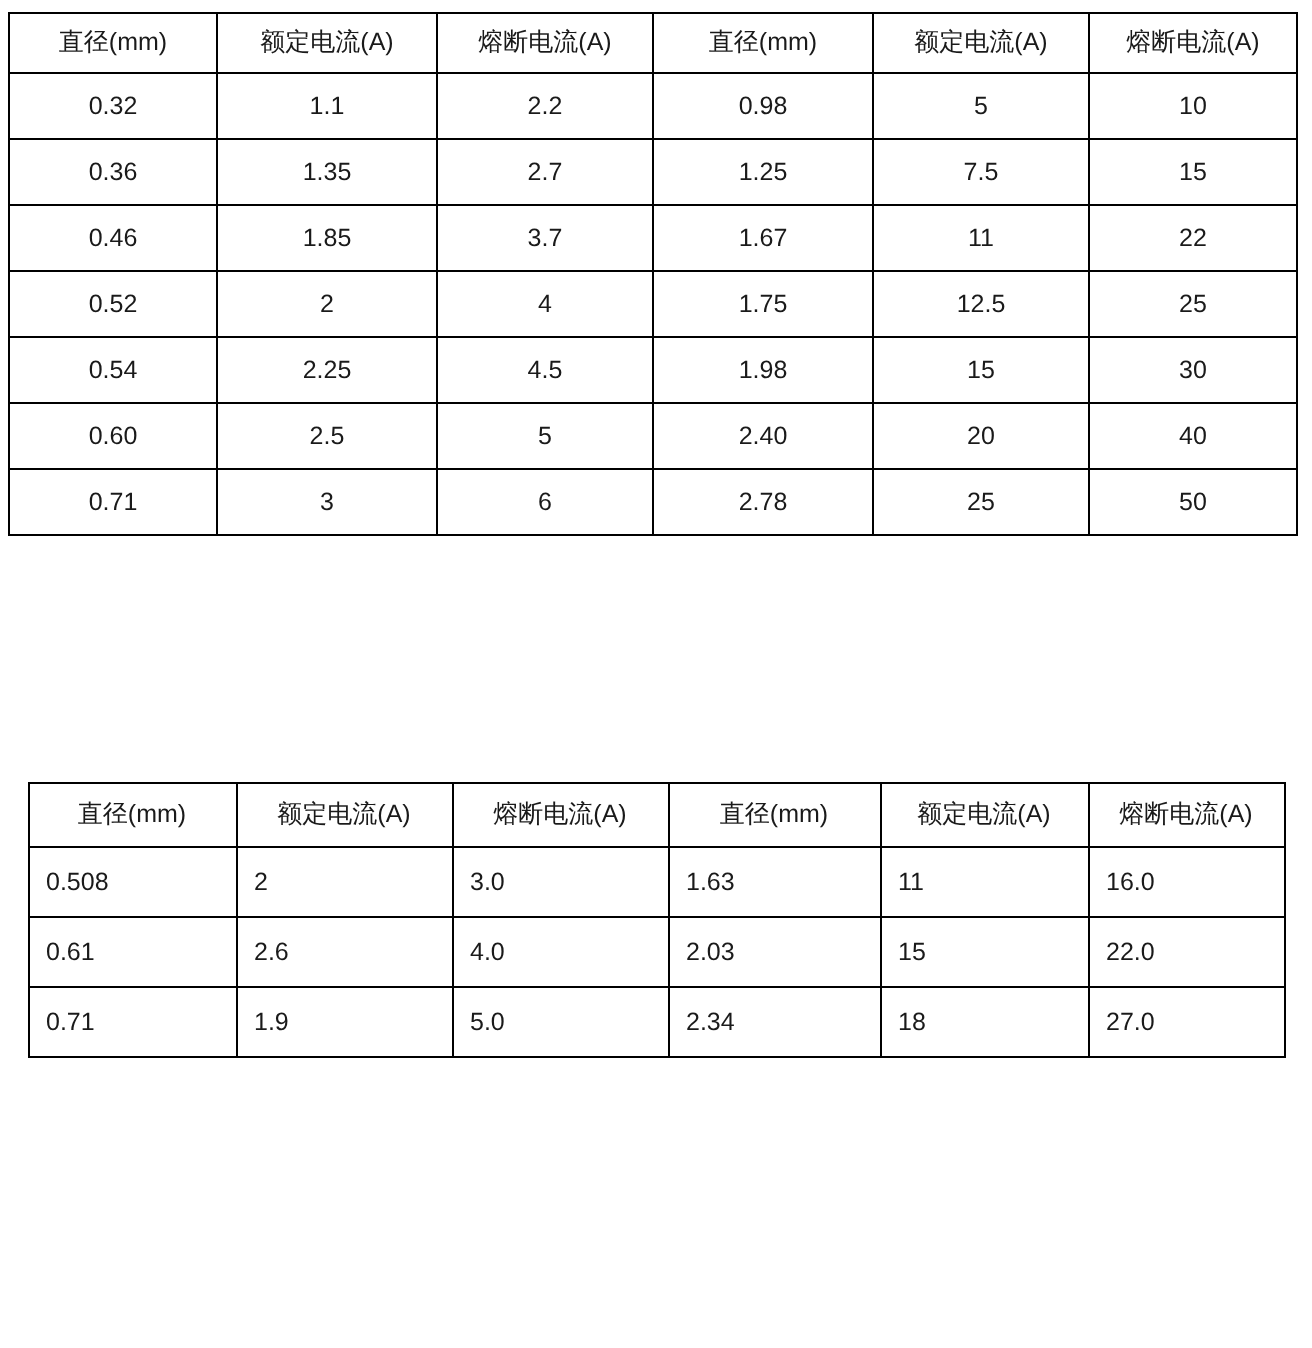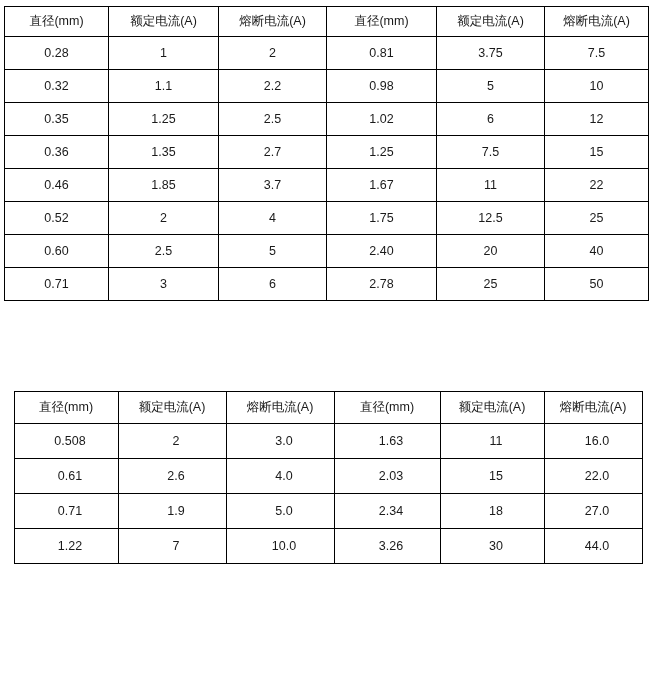--- a/index.html
+++ b/index.html
@@ -57,21 +57,21 @@
   .table-one col.c5 { width: 104px; }
 
   
   .table-two {
     position: absolute;
     left: 14px;
     top: 391px;
     width: 628px;
   }
   .table-two td {
-    text-align: center;
+    text-align: left;
     vertical-align: middle;
     padding-left: 8px;
     height: 35px;
     font-size: 12.5px;
   }
   .table-two tr.header-row td {
     text-align: center;
     padding-left: 0;
     height: 32px;
   }
@@ -99,44 +99,28 @@
     <tbody>
       <tr class="header-row">
         <td>直径(mm)</td>
         <td>额定电流(A)</td>
         <td>熔断电流(A)</td>
         <td>直径(mm)</td>
         <td>额定电流(A)</td>
         <td>熔断电流(A)</td>
       </tr>
       <tr>
-        <td>0.28</td>
-        <td>1</td>
-        <td>2</td>
-        <td>0.81</td>
-        <td>3.75</td>
-        <td>7.5</td>
-      </tr>
-      <tr>
         <td>0.32</td>
         <td>1.1</td>
         <td>2.2</td>
         <td>0.98</td>
         <td>5</td>
         <td>10</td>
       </tr>
       <tr>
-        <td>0.35</td>
-        <td>1.25</td>
-        <td>2.5</td>
-        <td>1.02</td>
-        <td>6</td>
-        <td>12</td>
-      </tr>
-      <tr>
         <td>0.36</td>
         <td>1.35</td>
         <td>2.7</td>
         <td>1.25</td>
         <td>7.5</td>
         <td>15</td>
       </tr>
       <tr>
         <td>0.46</td>
         <td>1.85</td>
@@ -145,20 +129,28 @@
         <td>11</td>
         <td>22</td>
       </tr>
       <tr>
         <td>0.52</td>
         <td>2</td>
         <td>4</td>
         <td>1.75</td>
         <td>12.5</td>
         <td>25</td>
+      </tr>
+      <tr>
+        <td>0.54</td>
+        <td>2.25</td>
+        <td>4.5</td>
+        <td>1.98</td>
+        <td>15</td>
+        <td>30</td>
       </tr>
       <tr>
         <td>0.60</td>
         <td>2.5</td>
         <td>5</td>
         <td>2.40</td>
         <td>20</td>
         <td>40</td>
       </tr>
       <tr>
@@ -207,24 +199,16 @@
         <td>22.0</td>
       </tr>
       <tr>
         <td>0.71</td>
         <td>1.9</td>
         <td>5.0</td>
         <td>2.34</td>
         <td>18</td>
         <td>27.0</td>
       </tr>
-      <tr>
-        <td>1.22</td>
-        <td>7</td>
-        <td>10.0</td>
-        <td>3.26</td>
-        <td>30</td>
-        <td>44.0</td>
-      </tr>
     </tbody>
   </table>
 
 </div>
 
 </body></html>

